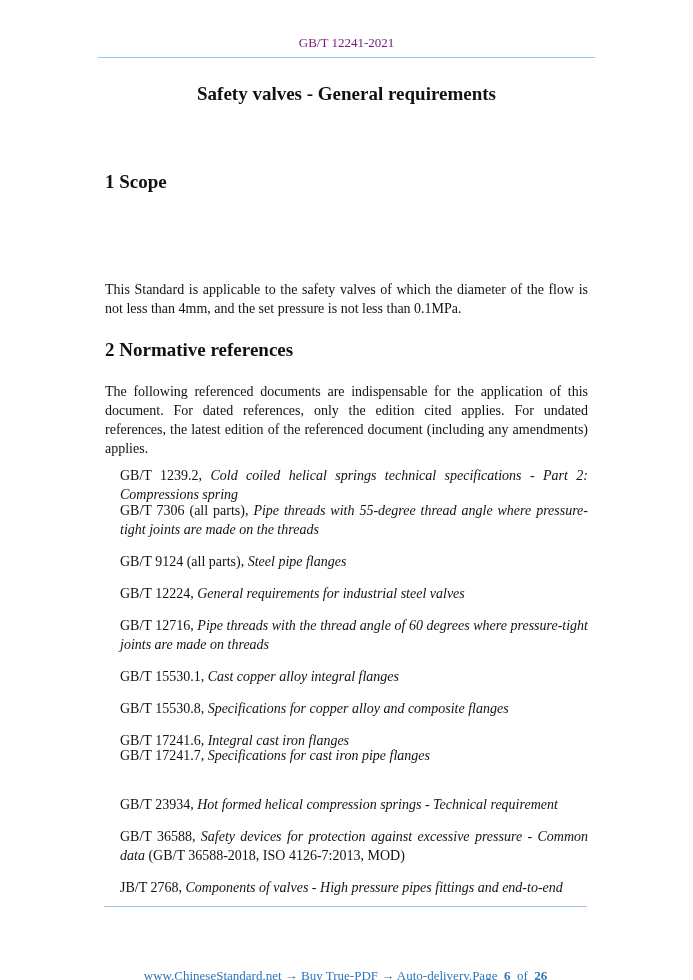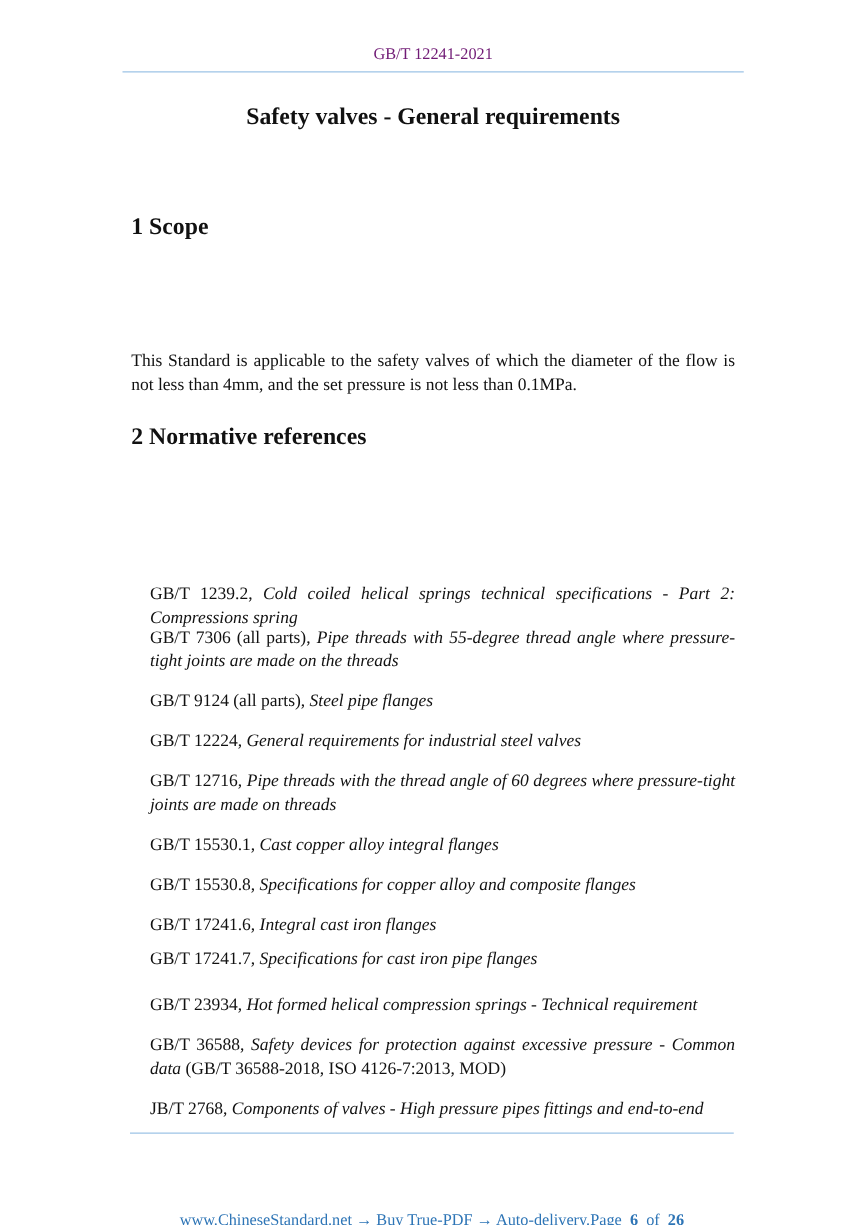--- a/index.html
+++ b/index.html
@@ -34,31 +34,32 @@
 
   <div class="hdr-code">GB/T 12241-2021</div>
   <div class="hdr-rule"></div>
 
   <div class="doc-title">Safety valves - General requirements</div>
 
   <h2 style="position:absolute;top:170px;left:105px;">1 Scope</h2>
   <p class="body" style="position:absolute;top:280px;left:105px;width:483px;">This Standard is applicable to the safety valves of which the diameter of the flow is not less than 4mm, and the set pressure is not less than 0.1MPa.</p>
 
   <h2 style="position:absolute;top:338px;left:105px;">2 Normative references</h2>
+  <p class="body" style="position:absolute;top:382px;left:105px;width:483px;">The following referenced documents are indispensable for the application of this document. For dated references, only the edition cited applies. For undated references, the latest edition of the referenced document (including any amendments) applies.</p>
 
   <div style="position:absolute;top:450px;left:105px;width:483px;">
     <p class="ref" style="position:absolute;top:16px;width:468px;"><span>GB/T 1239.2, </span><i>Cold coiled helical springs technical specifications - Part 2: Compressions spring</i><span></span></p>
     <p class="ref" style="position:absolute;top:51px;width:468px;"><span>GB/T 7306 (all parts), </span><i>Pipe threads with 55-degree thread angle where pressure-tight joints are made on the threads</i><span></span></p>
     <p class="ref" style="position:absolute;top:102px;width:468px;"><span>GB/T 9124 (all parts), </span><i>Steel pipe flanges</i><span></span></p>
     <p class="ref" style="position:absolute;top:134px;width:468px;"><span>GB/T 12224, </span><i>General requirements for industrial steel valves</i><span></span></p>
     <p class="ref" style="position:absolute;top:166px;width:468px;"><span>GB/T 12716, </span><i>Pipe threads with the thread angle of 60 degrees where pressure-tight joints are made on threads</i><span></span></p>
     <p class="ref" style="position:absolute;top:217px;width:468px;"><span>GB/T 15530.1, </span><i>Cast copper alloy integral flanges</i><span></span></p>
     <p class="ref" style="position:absolute;top:249px;width:468px;"><span>GB/T 15530.8, </span><i>Specifications for copper alloy and composite flanges</i><span></span></p>
     <p class="ref" style="position:absolute;top:281px;width:468px;"><span>GB/T 17241.6, </span><i>Integral cast iron flanges</i><span></span></p>
-    <p class="ref" style="position:absolute;top:308px;width:468px;"><span>GB/T 17241.7, </span><i>Specifications for cast iron pipe flanges</i><span></span></p>
+    <p class="ref" style="position:absolute;top:296px;width:468px;"><span>GB/T 17241.7, </span><i>Specifications for cast iron pipe flanges</i><span></span></p>
     <p class="ref" style="position:absolute;top:345px;width:468px;"><span>GB/T 23934, </span><i>Hot formed helical compression springs - Technical requirement</i><span></span></p>
     <p class="ref" style="position:absolute;top:377px;width:468px;"><span>GB/T 36588, </span><i>Safety devices for protection against excessive pressure - Common data</i><span> (GB/T 36588-2018, ISO 4126-7:2013, MOD)</span></p>
     <p class="ref" style="position:absolute;top:428px;width:468px;"><span>JB/T 2768, </span><i>Components of valves - High pressure pipes fittings and end-to-end</i><span></span></p>
   </div>
 
   <div class="ftr-rule"></div>
   <div class="ftr">
     <span>
       <a>www.ChineseStandard.net</a>
       <span>→</span>

